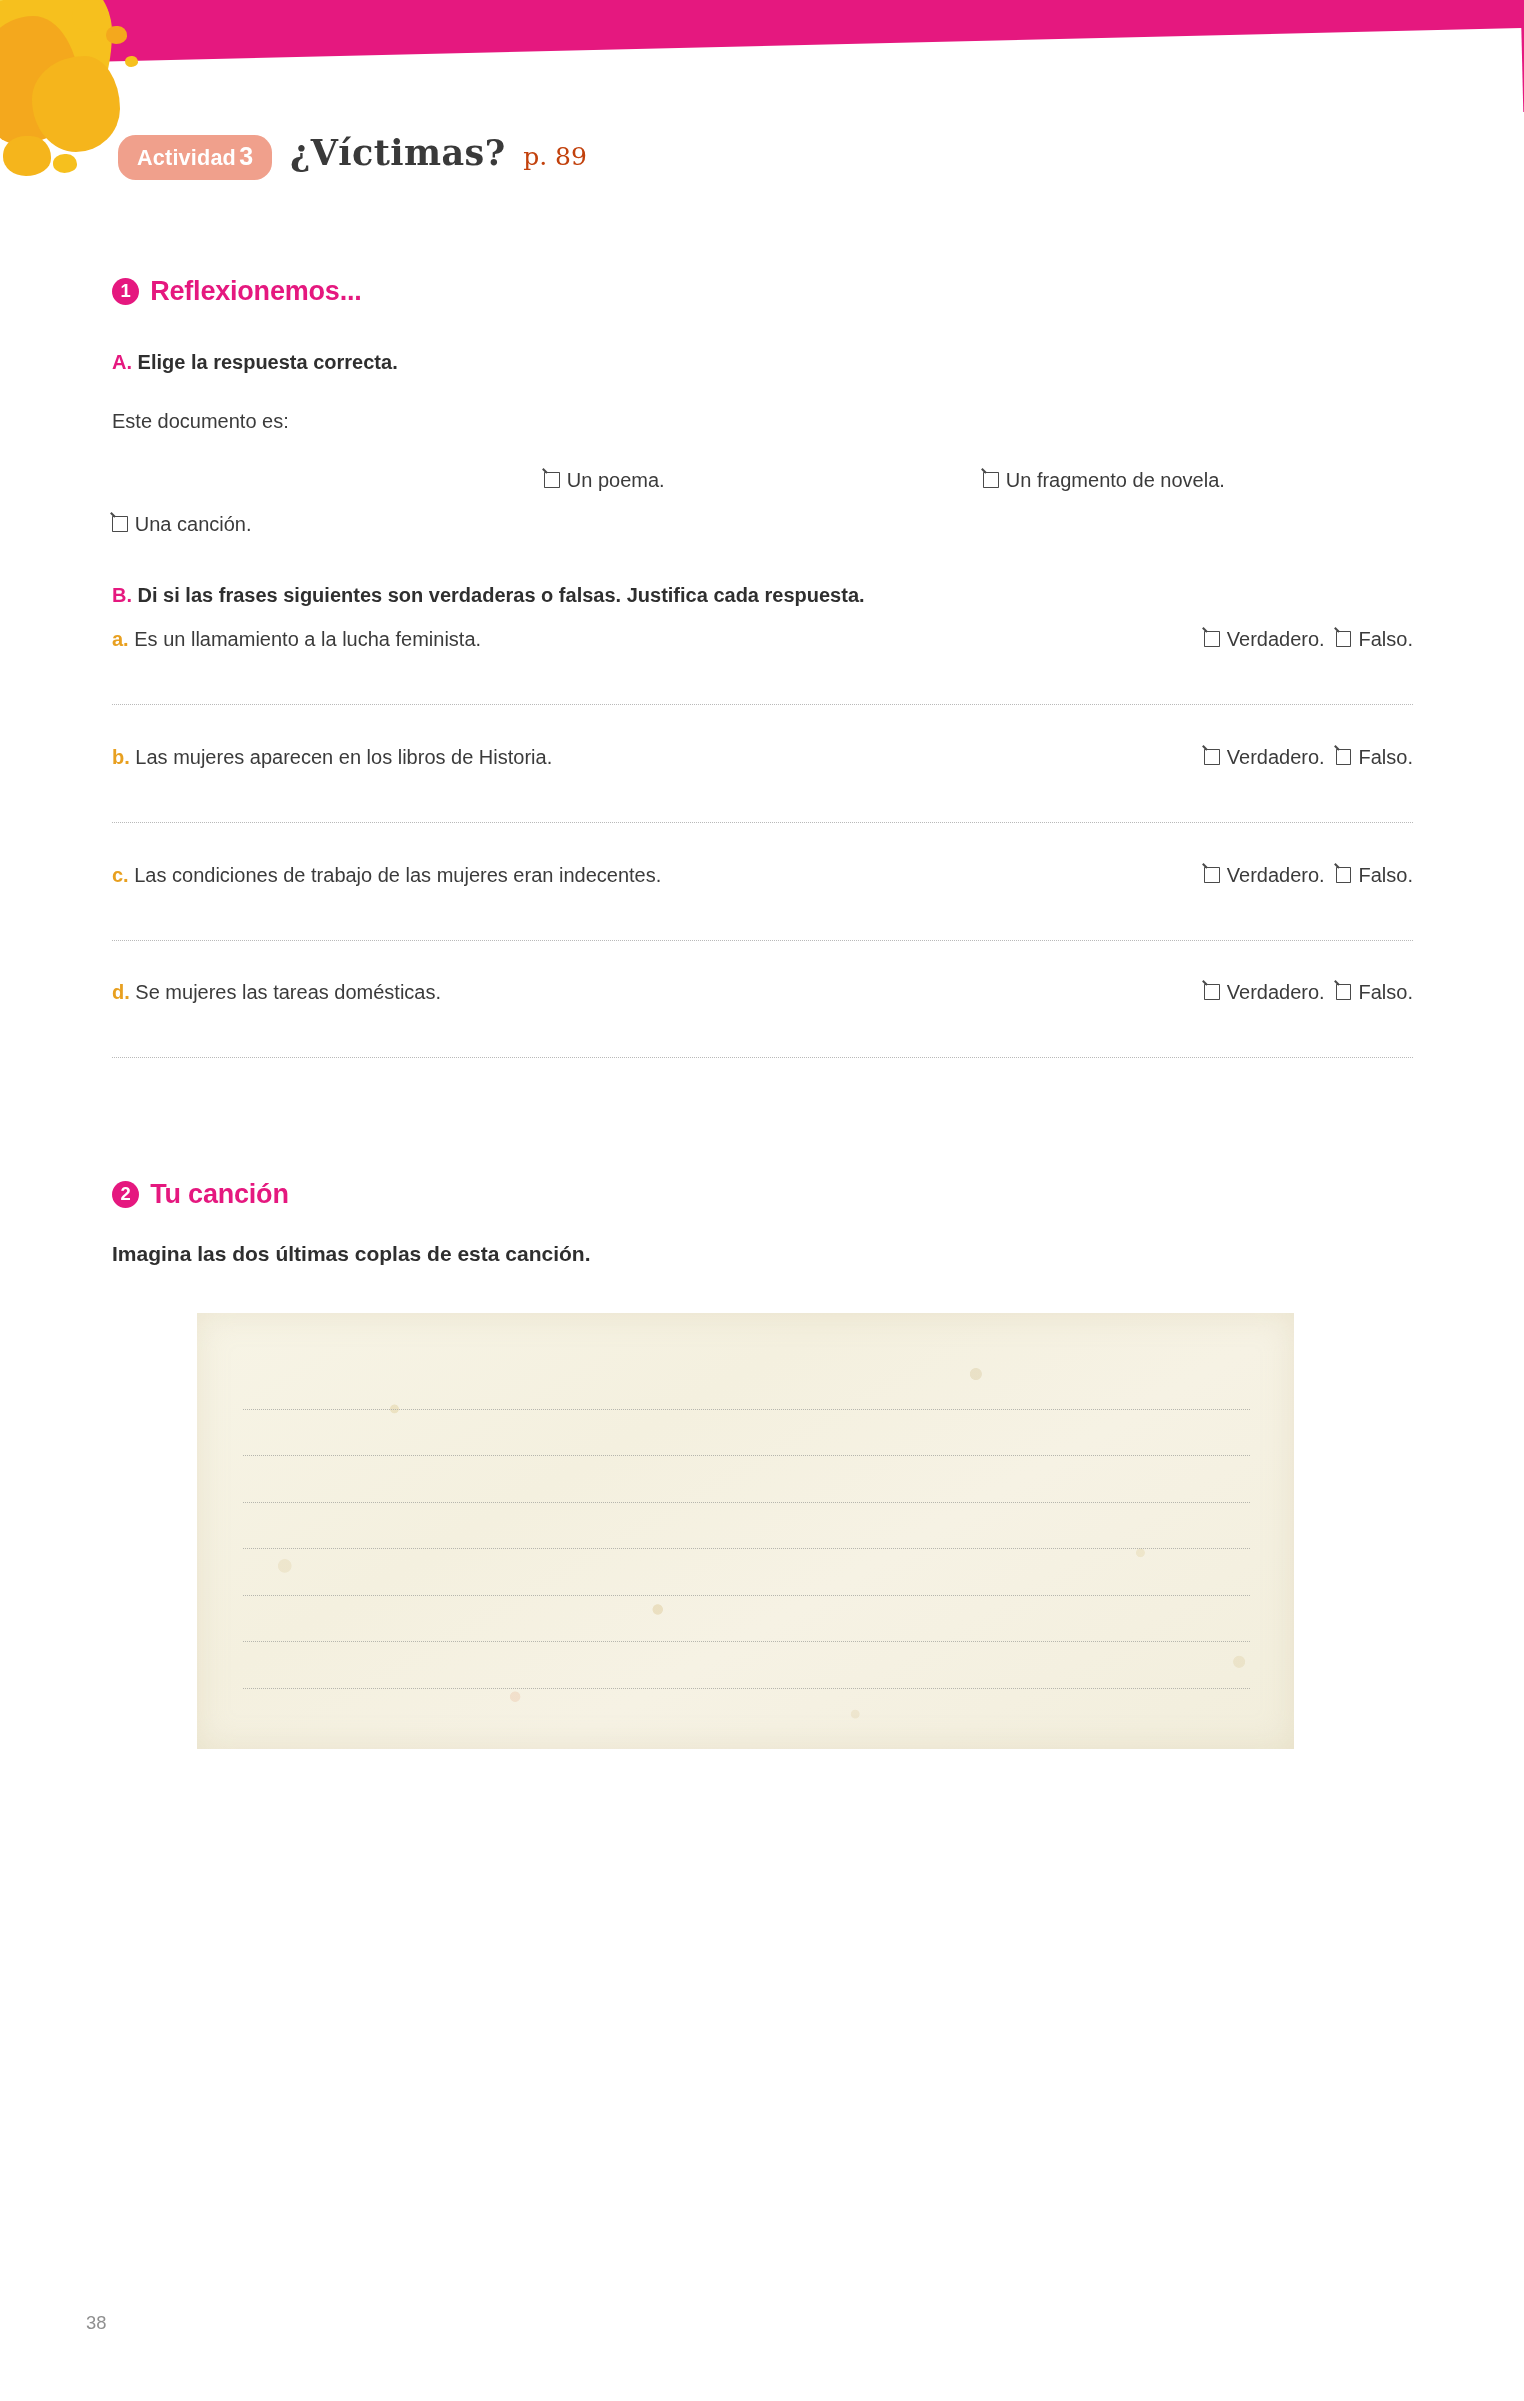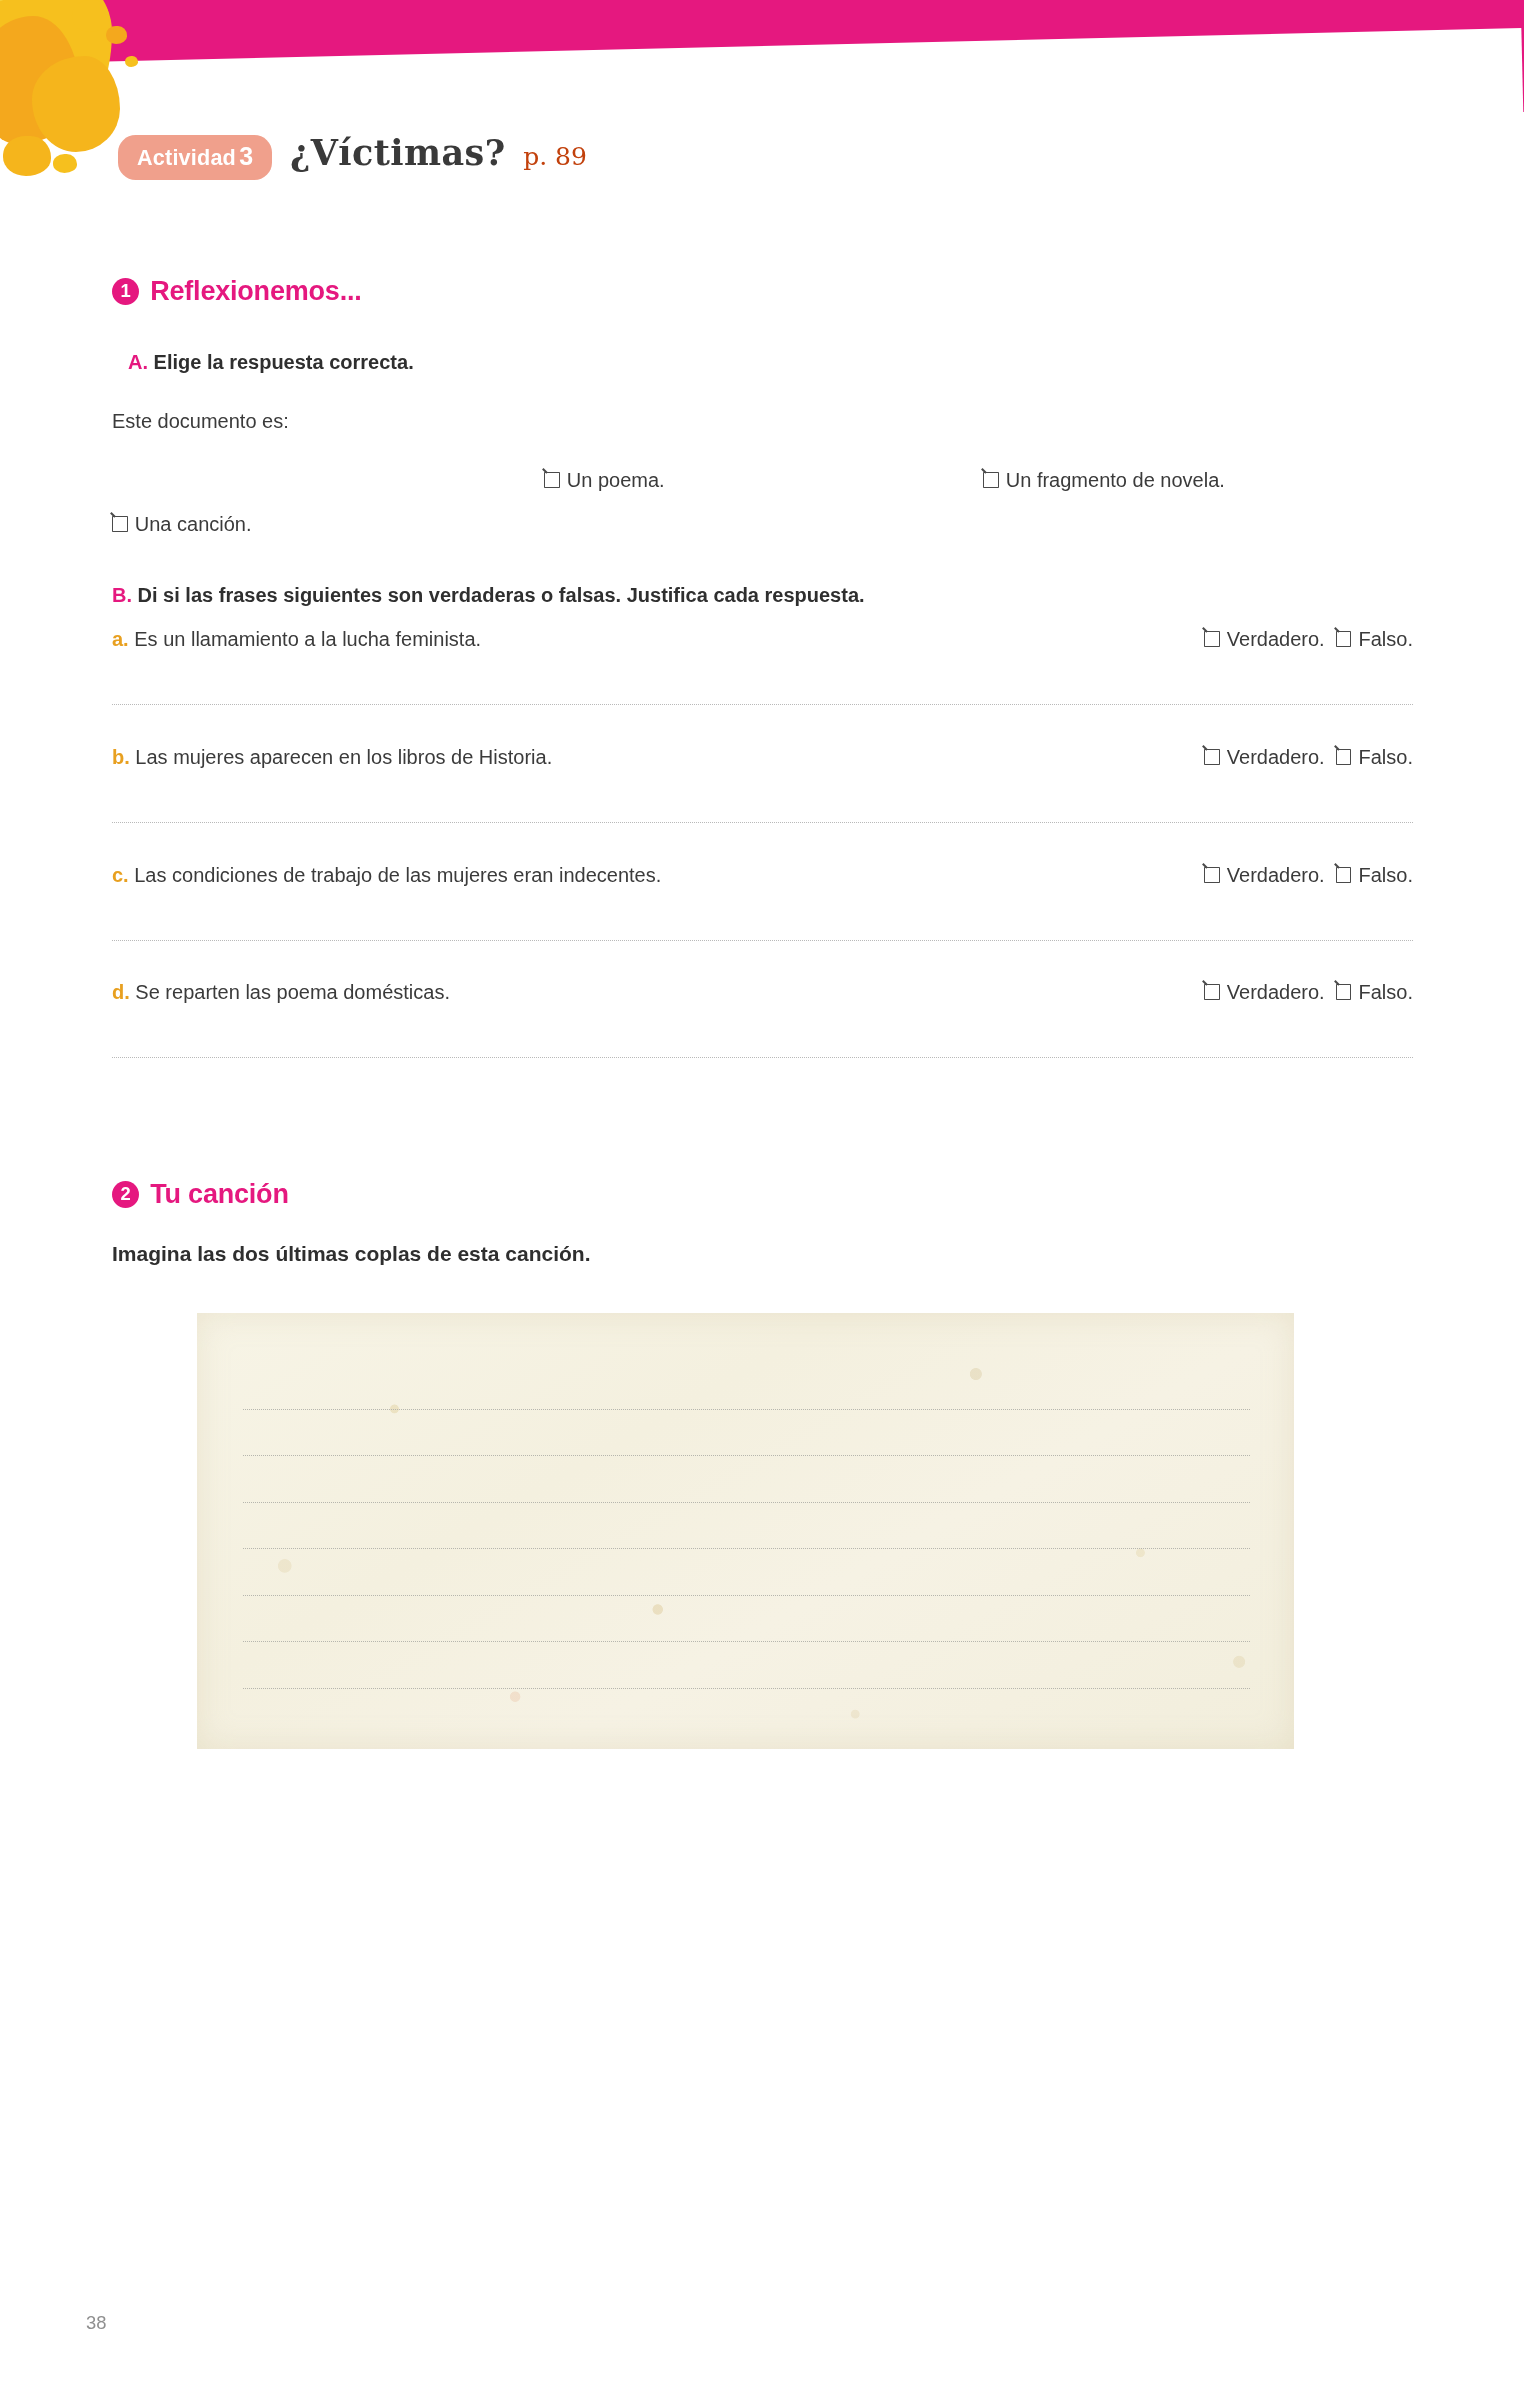--- a/index.html
+++ b/index.html
@@ -261,21 +261,21 @@
   </div>
   <div class="activity-title">¿Víctimas?</div>
   <div class="activity-page">p. 89</div>
 </div>
 
 <div class="section-head" style="top:276px; left:112px;">
   <span class="bullet-num">1</span>
   <span class="section-title">Reflexionemos...</span>
 </div>
 
-<div class="txt" style="top:351px; left:128px;">
+<div class="txt" style="top:351px; left:112px;">
   <span class="letter-label">A.</span>
   <span class="bold">Elige la respuesta correcta.</span>
 </div>
 
 <div class="txt" style="top:410px; left:112px;">Este documento es:</div>
 
 <div class="opt" style="top:469px; left:112px;margin-top:44px;">
   <span class="checkbox"></span><span>Una canción.</span>
 </div>
 <div class="opt" style="top:469px; left:544px;">
@@ -322,21 +322,21 @@
   <span class="answers">
     <span class="checkbox"></span><span>Verdadero.</span>
     &nbsp;<span class="checkbox"></span><span>Falso.</span>
   </span>
 </div>
 <div class="dots" style="top:940px;"></div>
 
 <div class="tf-row" style="top:981px;">
   <span class="stmt">
     <span class="letter-label-amber">d.</span>
-    <span>Se reparten las poema domésticas.</span>
+    <span>Se mujeres las tareas domésticas.</span>
   </span>
   <span class="answers">
     <span class="checkbox"></span><span>Verdadero.</span>
     &nbsp;<span class="checkbox"></span><span>Falso.</span>
   </span>
 </div>
 <div class="dots" style="top:1057px;"></div>
 
 <div class="section-head" style="top:1179px; left:112px;">
   <span class="bullet-num">2</span>

